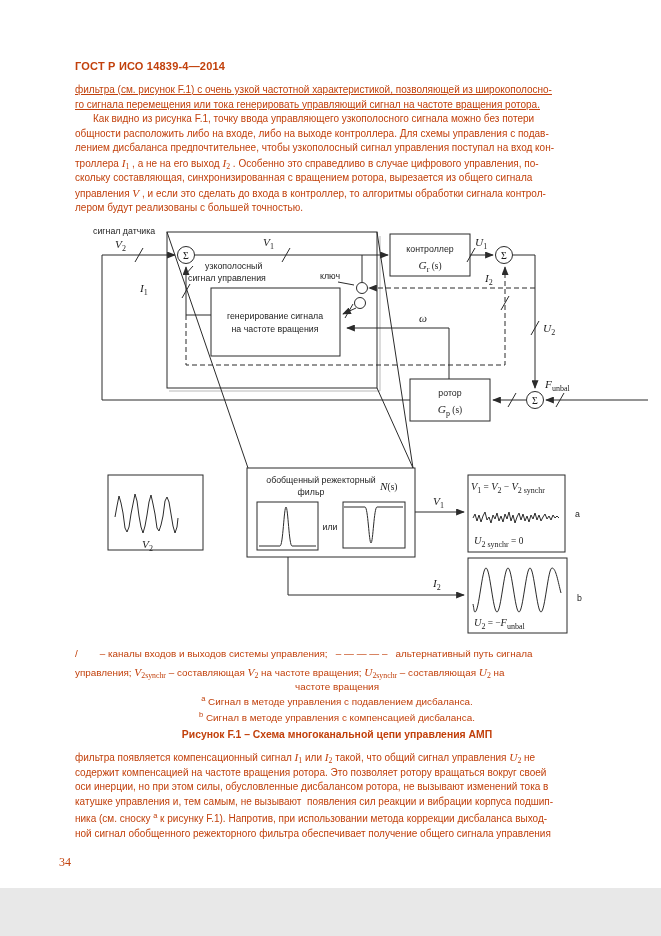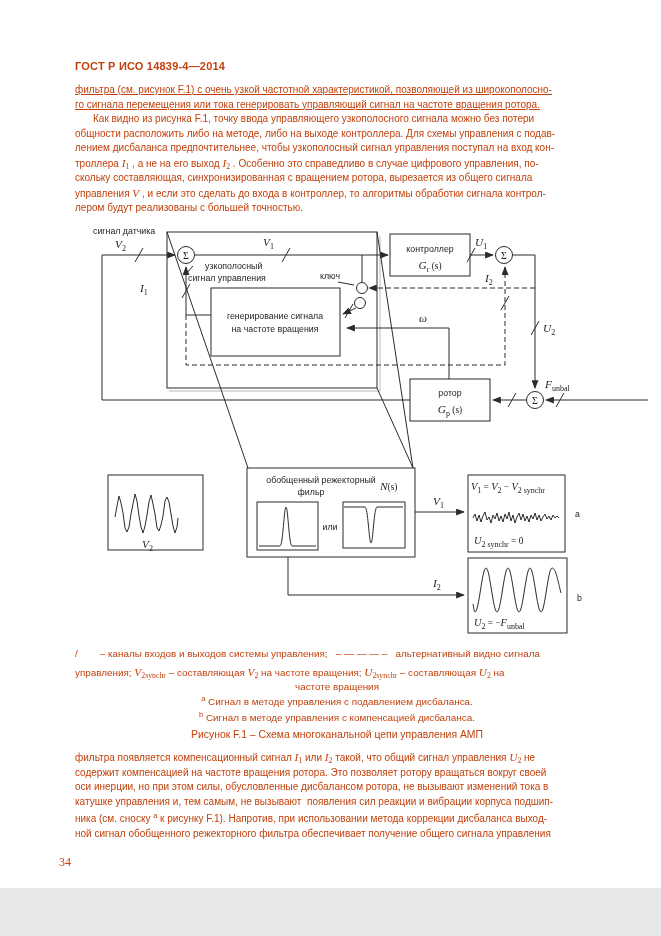--- a/index.html
+++ b/index.html
@@ -8,21 +8,21 @@
   .hdr{position:absolute;left:75px;top:60px;font-size:11px;font-weight:bold;letter-spacing:.2px;}
   .tb{position:absolute;left:75px;width:524px;font-size:10px;line-height:14.5px;}
   .tline{white-space:pre;}
   .ind{padding-left:18px;}
   .mi{font-family:"Liberation Serif",serif;font-style:italic;font-size:11.3px;}
   sub.ms{font-family:"Liberation Serif",serif;font-size:7.8px;vertical-align:-2px;line-height:0;}
   sup{font-size:7.5px;}
   #legend1{top:645px;font-size:9.9px;line-height:18px;}
   #legendc{top:681px;font-size:9.9px;line-height:12.3px;text-align:center;}
   #legendc .tline{white-space:pre;}
-  #caption{top:728px;font-size:10.4px;text-align:center;}
+  #caption{top:728px;font-size:10.4px;text-align:center;font-weight:bold;}
   #p1{top:83px;text-decoration:underline;} #p2{top:112px;} #p3{top:750px;}
   #pgnum{position:absolute;left:59px;top:855px;font-size:12px;font-family:Liberation Serif, serif;}
   svg.diag{position:absolute;left:85px;top:222px;}
   svg .ln{stroke:#2b2b2b;stroke-width:1;fill:none;}
   svg .dash{stroke-dasharray:5 3;}
   svg .shadow{stroke:#b9b9b9;stroke-width:1;fill:none;}
   svg .lbl{font-family:"Liberation Sans",sans-serif;font-size:8.8px;fill:#1d1d1d;}
   svg .lblc{font-family:"Liberation Sans",sans-serif;font-size:8.8px;fill:#1d1d1d;text-anchor:middle;}
   svg .mt{font-family:"Liberation Serif",serif;font-style:italic;font-size:11.3px;fill:#1d1d1d;}
   svg .mte{font-family:"Liberation Serif",serif;font-style:italic;font-size:10.3px;fill:#1d1d1d;}
@@ -36,21 +36,21 @@
 <div class="page">
 
   <div class="hdr">ГОСТ Р ИСО 14839-4—2014</div>
 
   <div class="tb" id="p1">
       <div class="tline">фильтра (см. рисунок F.1) с очень узкой частотной характеристикой, позволяющей из широкополосно-</div>
       <div class="tline">го сигнала перемещения или тока генерировать управляющий сигнал на частоте вращения ротора.</div>
     </div>
   <div class="tb" id="p2">
       <div class="tline ind">Как видно из рисунка F.1, точку ввода управляющего узкополосного сигнала можно без потери</div>
-      <div class="tline">общности расположить либо на методе, либо на выходе контроллера. Для схемы управления с подав-</div>
+      <div class="tline">общности расположить либо на входе, либо на выходе контроллера. Для схемы управления с подав-</div>
       <div class="tline">лением дисбаланса предпочтительнее, чтобы узкополосный сигнал управления поступал на вход кон-</div>
       <div class="tline">троллера <span class="mi">I</span><sub class="ms">1</sub> , а не на его выход <span class="mi">I</span><sub class="ms">2</sub> . Особенно это справедливо в случае цифрового управления, по-</div>
       <div class="tline">скольку составляющая, синхронизированная с вращением ротора, вырезается из общего сигнала</div>
       <div class="tline">управления <span class="mi">V</span> , и если это сделать до входа в контроллер, то алгоритмы обработки сигнала контрол-</div>
       <div class="tline">лером будут реализованы с большей точностью.</div>
     </div>
 
   <svg class="diag" width="565" height="418" viewBox="0 0 565 418">
     <defs>
       <marker id="ar" viewBox="0 0 10 8" refX="9" refY="4" markerWidth="9" markerHeight="7" orient="auto">
@@ -187,21 +187,21 @@
 
     <g>
       <rect class="ln" x="383" y="336" width="99" height="75" fill="#fff"></rect>
       <path class="ln" d="M388,382 C389,387 389,390 390,390 C394,390 397,346 401,346 C405,346 408,390 412,390 C416,390 419,346 423,346 C427,346 430,390 434,390 C438,390 441,346 445,346 C449,346 452,390 456,390 C460,390 463,346 467,346 C471,346 473,360 476,371"></path>
       <text class="mte" x="389" y="404"><tspan>U</tspan><tspan class="mts" dy="3">2</tspan><tspan class="mtr" dy="-3"> = −</tspan><tspan>F</tspan><tspan class="mts" dy="3">unbal</tspan></text>
     </g>
     <text class="lbl" x="492" y="379">b</text>
   </svg>
 
   <div class="tb" id="legend1">
-      <div class="tline">/        – каналы входов и выходов системы управления;   – — — — –   альтернативный видно сигнала</div>
+      <div class="tline">/        – каналы входов и выходов системы управления;   – — — — –   альтернативный путь сигнала</div>
       <div class="tline">управления; <span class="mi">V</span><sub class="ms">2synchr</sub> – составляющая <span class="mi">V</span><sub class="ms">2</sub> на частоте вращения; <span class="mi">U</span><sub class="ms">2synchr</sub> – составляющая <span class="mi">U</span><sub class="ms">2</sub> на</div>
     </div>
   <div class="tb" id="legendc">
       <div class="tline">частоте вращения</div>
       <div class="tline"><sup>a</sup> Сигнал в методе управления с подавлением дисбаланса.</div>
       <div class="tline"><sup>b</sup> Сигнал в методе управления с компенсацией дисбаланса.</div>
     </div>
   <div class="tb" id="caption">Рисунок F.1 – Схема многоканальной цепи управления АМП</div>
 
   <div class="tb" id="p3">

